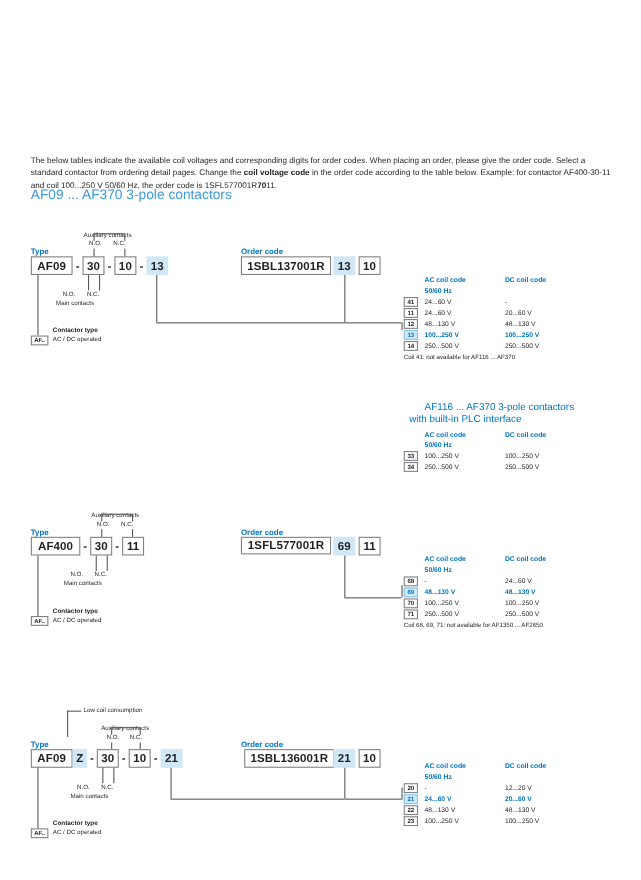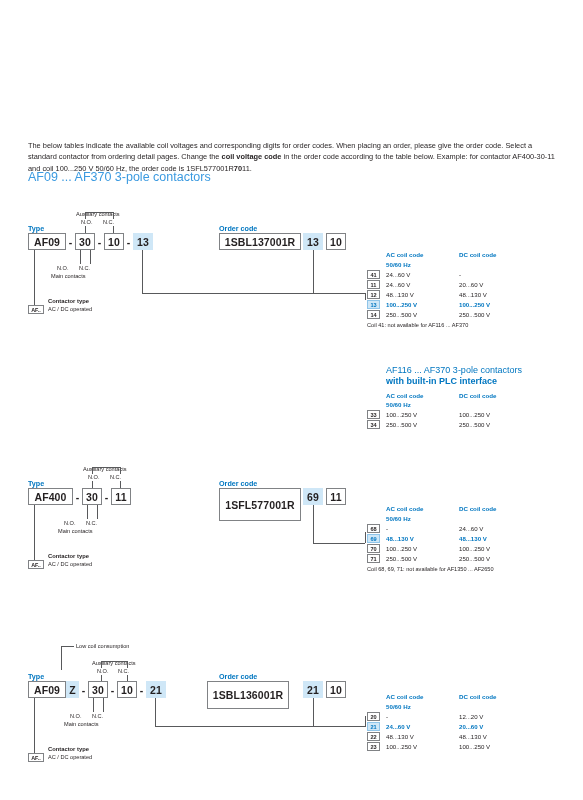--- a/index.html
+++ b/index.html
@@ -168,21 +168,21 @@
     <div class="vt-cell hl" style="left:459px;top:301px">100...250 V</div>
 
     <div class="vt-num" style="left:367px;top:310px">14</div>
     <div class="vt-cell" style="left:386px;top:311px">250...500 V</div>
     <div class="vt-cell" style="left:459px;top:311px">250...500 V</div>
 
     <div class="vt-note" style="left:367px;top:322px">Coil 41: not available for AF116 ... AF370</div>
   </div>
 
   <div class="sec-head2" style="left:386px;top:365px;font-size:9px;font-weight:normal;color:#0076c0">AF116 ... AF370  3-pole contactors</div>
-  <div class="sec-head2" style="left:386px;top:376px;font-size:9px;font-weight:bold;color:#0076c0">with built-in PLC interface</div>
+  <div class="sec-head2" style="left:372px;top:376px;font-size:9px;font-weight:normal;color:#0076c0">with built-in PLC interface</div>
 
   <div class="vt">
     <div class="vt-head" style="left:386px;top:392px">AC coil code</div>
     <div class="vt-head" style="left:459px;top:392px">DC coil code</div>
     <div class="vt-head" style="left:386px;top:401px">50/60 Hz</div>
 
     <div class="vt-num" style="left:367px;top:410px">33</div>
     <div class="vt-cell" style="left:386px;top:411px">100...250 V</div>
     <div class="vt-cell" style="left:459px;top:411px">100...250 V</div>
 
@@ -197,21 +197,21 @@
   <div class="lbl-sm" style="left:110px;top:474px">N.C.</div>
   <div class="lbl-blue" style="left:28px;top:479px">Type</div>
   <div class="lbl-blue" style="left:219px;top:479px">Order code</div>
 
   <div class="cbox" style="left:28px;top:488px;width:45px;height:17px">AF400</div>
   <div class="dash" style="left:73px;top:488px;width:9px;height:17px">-</div>
   <div class="cbox" style="left:82px;top:488px;width:20px;height:17px">30</div>
   <div class="dash" style="left:102px;top:488px;width:9px;height:17px">-</div>
   <div class="cbox" style="left:111px;top:488px;width:20px;height:17px">11</div>
 
-  <div class="cbox" style="left:219px;top:488px;width:82px;height:33px">1SFL577001R</div>
+  <div class="cbox" style="left:219px;top:488px;width:82px;height:16px">1SFL577001R</div>
   <div class="cbox plain" style="left:303px;top:488px;width:20px;height:17px">69</div>
   <div class="cbox" style="left:326px;top:488px;width:20px;height:17px">11</div>
 
   <div class="vline" style="left:92px;top:481px;height:7px"></div>
   <div class="vline" style="left:120px;top:481px;height:7px"></div>
   <div class="vline" style="left:92px;top:467px;height:7px"></div>
   <div class="hline" style="left:92px;top:467px;width:28px"></div>
   <div class="vline" style="left:120px;top:467px;height:7px"></div>
 
   <div class="vline" style="left:87px;top:505px;height:14px"></div>
@@ -266,21 +266,21 @@
 
   <div class="cbox" style="left:28px;top:681px;width:38px;height:17px">AF09</div>
   <div class="cbox plain" style="left:66px;top:681px;width:13px;height:17px">Z</div>
   <div class="dash" style="left:79px;top:681px;width:9px;height:17px">-</div>
   <div class="cbox" style="left:88px;top:681px;width:20px;height:17px">30</div>
   <div class="dash" style="left:108px;top:681px;width:9px;height:17px">-</div>
   <div class="cbox" style="left:117px;top:681px;width:20px;height:17px">10</div>
   <div class="dash" style="left:137px;top:681px;width:9px;height:17px">-</div>
   <div class="cbox plain" style="left:146px;top:681px;width:20px;height:17px">21</div>
 
-  <div class="cbox" style="left:207px;top:681px;width:82px;height:28px">1SBL136001R</div>
+  <div class="cbox" style="left:222px;top:681px;width:82px;height:17px">1SBL136001R</div>
   <div class="cbox plain" style="left:303px;top:681px;width:20px;height:17px">21</div>
   <div class="cbox" style="left:326px;top:681px;width:20px;height:17px">10</div>
 
   <div class="vline" style="left:101px;top:675px;height:6px"></div>
   <div class="vline" style="left:127px;top:675px;height:6px"></div>
   <div class="vline" style="left:101px;top:661px;height:7px"></div>
   <div class="hline" style="left:101px;top:661px;width:26px"></div>
   <div class="vline" style="left:127px;top:661px;height:7px"></div>
 
   <div class="vline" style="left:93px;top:698px;height:14px"></div>

